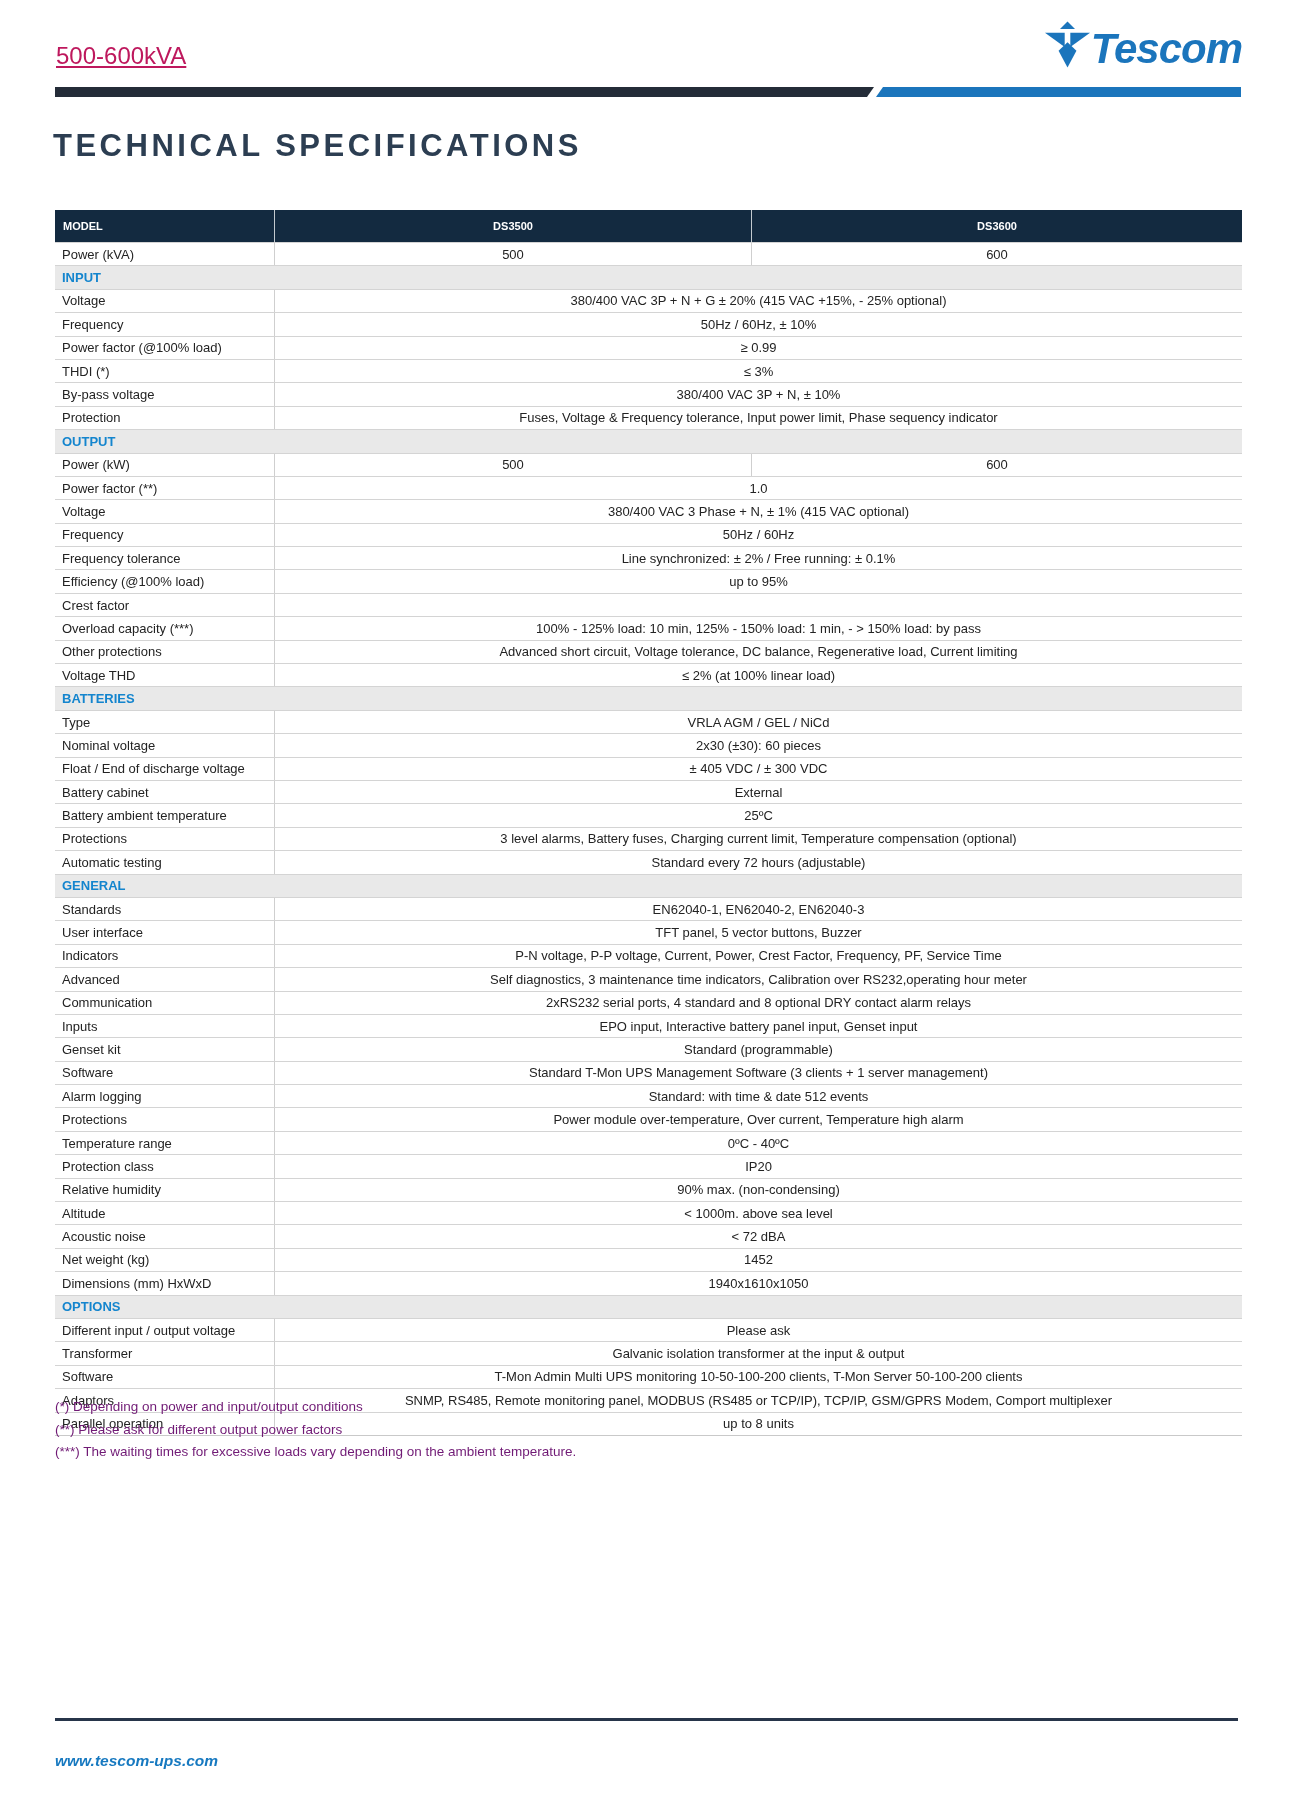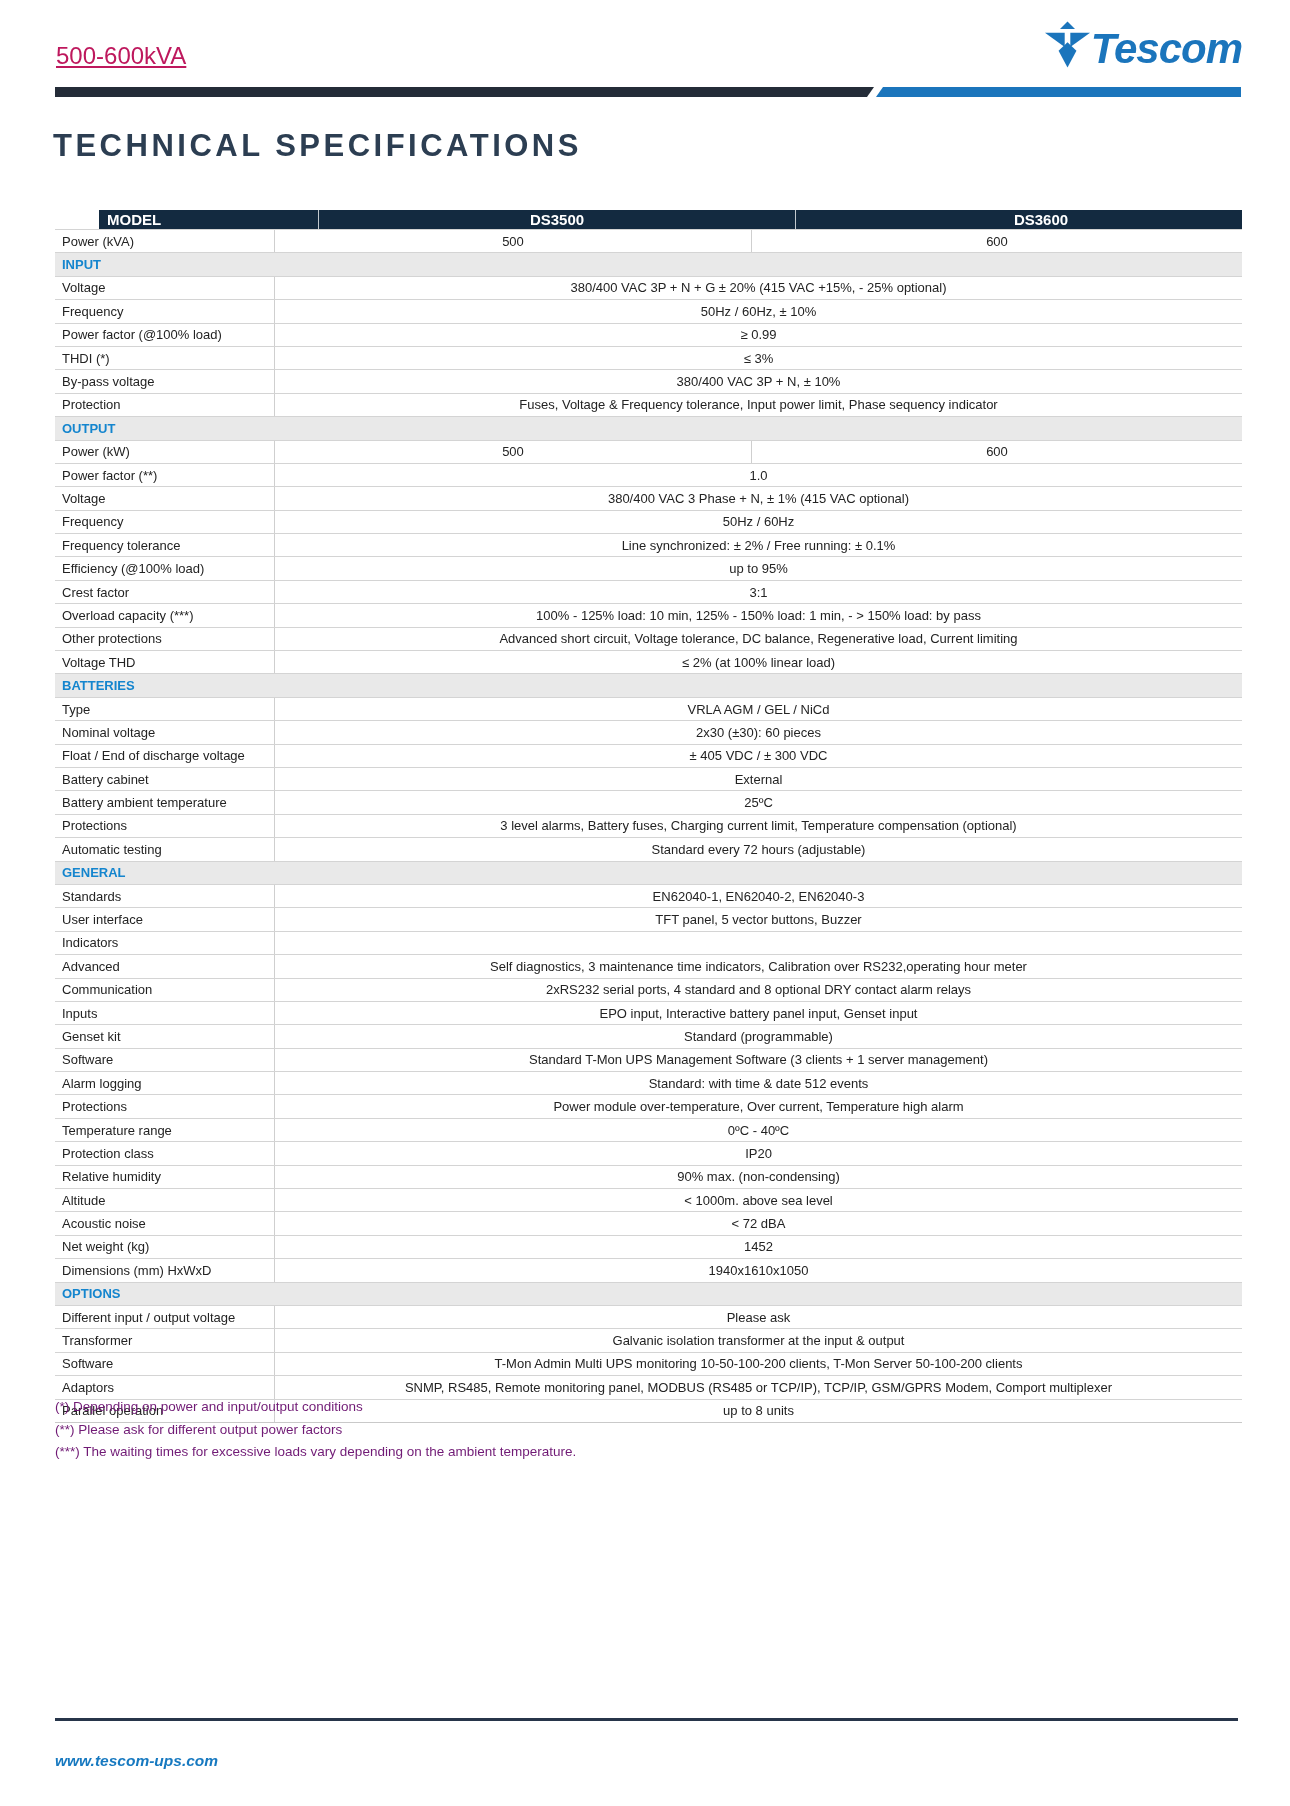--- a/index.html
+++ b/index.html
@@ -15,21 +15,21 @@
             clip-path:polygon(0 0,100% 0,calc(100% - 7px) 100%,0 100%);}
   .bar-blue{position:absolute;left:876px;top:87px;width:365px;height:10px;background:#1b75bc;
             clip-path:polygon(7px 0,100% 0,100% 100%,0 100%);}
 
   .page-title{position:absolute;left:53px;top:128px;font-size:31px;font-weight:700;
               letter-spacing:3.5px;color:#2c3e52;}
 
   
   .spec-table{position:absolute;left:55px;top:210px;width:1187px;border-bottom:1px solid #c9c9c9;}
   .t-header{display:grid;grid-template-columns:220px 477px 490px;background:#132a40;color:#ffffff;
-            height:19px;font-weight:bold;font-size:15px;margin-left:44px;}
+            height:32px;font-weight:bold;font-size:11px;}
   .hc{display:flex;align-items:center;height:100%;}
   .hc-model{padding-left:8px;border-right:1px solid #c2c9cf;}
   .hc-col{justify-content:center;}
   .hc-col.mid{border-right:1px solid #c2c9cf;}
 
   .spec-row{display:grid;grid-template-columns:220px 477px 490px;height:22.4px;border-top:1px solid #d4d4d4;}
   .cell{display:flex;align-items:center;font-size:13px;overflow:hidden;white-space:nowrap;}
   .label-cell{padding-left:7px;border-right:1px solid #cfcfcf;}
   .val-cell{justify-content:center;}
   .val-cell.mid{border-right:1px solid #cfcfcf;}
@@ -123,21 +123,20 @@
         <div class="spec-row">
           <div class="cell label-cell">Frequency tolerance</div>
           <div class="cell span-cell">Line synchronized: ± 2% / Free running: ± 0.1%</div>
         </div>
         <div class="spec-row">
           <div class="cell label-cell">Efficiency (@100% load)</div>
           <div class="cell span-cell">up to 95%</div>
         </div>
         <div class="spec-row">
           <div class="cell label-cell">Crest factor</div>
-          <div class="cell span-cell">3:1</div>
         </div>
         <div class="spec-row">
           <div class="cell label-cell">Overload capacity (***)</div>
           <div class="cell span-cell">100% - 125% load: 10 min, 125% - 150% load: 1 min, - &gt; 150% load: by pass</div>
         </div>
         <div class="spec-row">
           <div class="cell label-cell">Other protections</div>
           <div class="cell span-cell">Advanced short circuit, Voltage tolerance, DC balance, Regenerative load, Current limiting</div>
         </div>
         <div class="spec-row">
@@ -177,20 +176,21 @@
         <div class="spec-row">
           <div class="cell label-cell">Standards</div>
           <div class="cell span-cell">EN62040-1, EN62040-2, EN62040-3</div>
         </div>
         <div class="spec-row">
           <div class="cell label-cell">User interface</div>
           <div class="cell span-cell">TFT panel, 5 vector buttons, Buzzer</div>
         </div>
         <div class="spec-row">
           <div class="cell label-cell">Indicators</div>
+          <div class="cell span-cell">P-N voltage, P-P voltage, Current, Power, Crest Factor, Frequency, PF, Service Time</div>
         </div>
         <div class="spec-row">
           <div class="cell label-cell">Advanced</div>
           <div class="cell span-cell">Self diagnostics, 3 maintenance time indicators, Calibration over RS232,operating hour meter</div>
         </div>
         <div class="spec-row">
           <div class="cell label-cell">Communication</div>
           <div class="cell span-cell">2xRS232 serial ports, 4 standard and 8 optional DRY contact alarm relays</div>
         </div>
         <div class="spec-row">

